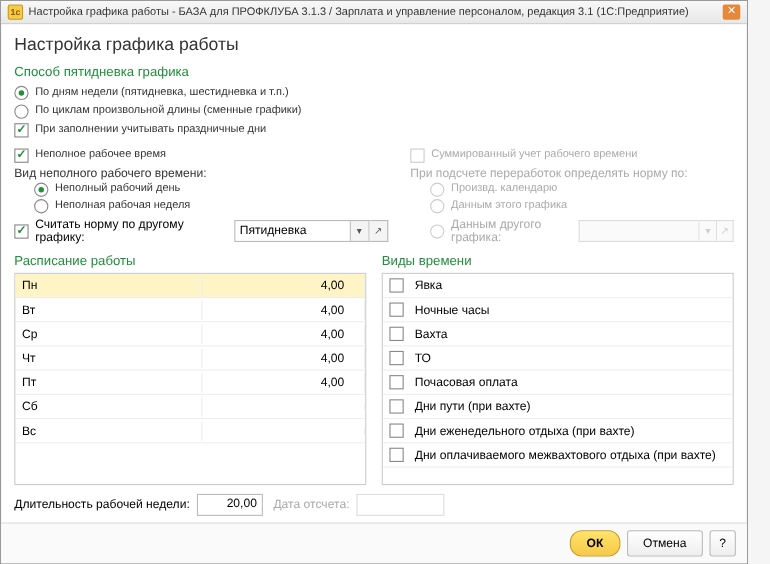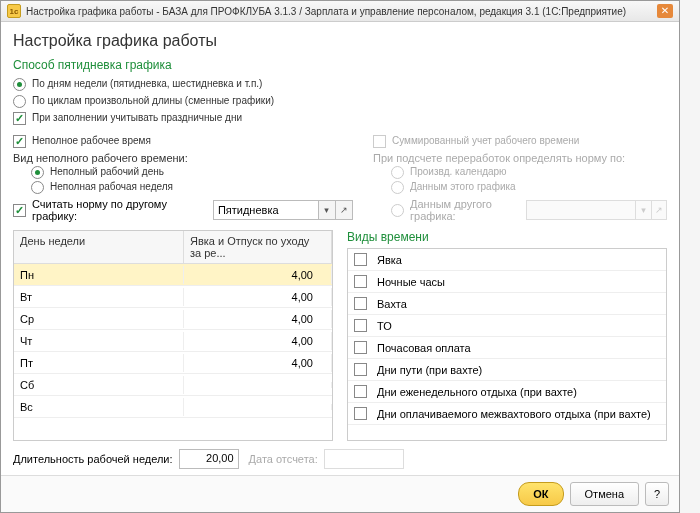--- a/index.html
+++ b/index.html
@@ -123,25 +123,22 @@
           <span class="lbl dis" style="margin-right:6px">Данным другого графика:</span>
           <div class="combo dis" style="width:130px"></div>
           <div class="btn-sm dis">▾</div>
           <div class="btn-sm dis">↗</div>
         </div>
       </div>
     </div>
 
     <div class="split">
       <div class="pane">
+        <h2>Расписание работы</h2>
         <div class="grid">
-          <div class="gh">
-            <div class="c-day">День недели</div>
-            <div class="c-val" style="text-align:left">Явка и Отпуск по уходу за ре...</div>
-          </div>
           <div id="schedule-body">
               <div class="gr hl">
                 <div class="c-day">Пн</div>
                 <div class="c-val">4,00</div>
               </div>
               <div class="gr">
                 <div class="c-day">Вт</div>
                 <div class="c-val">4,00</div>
               </div>
               <div class="gr">

